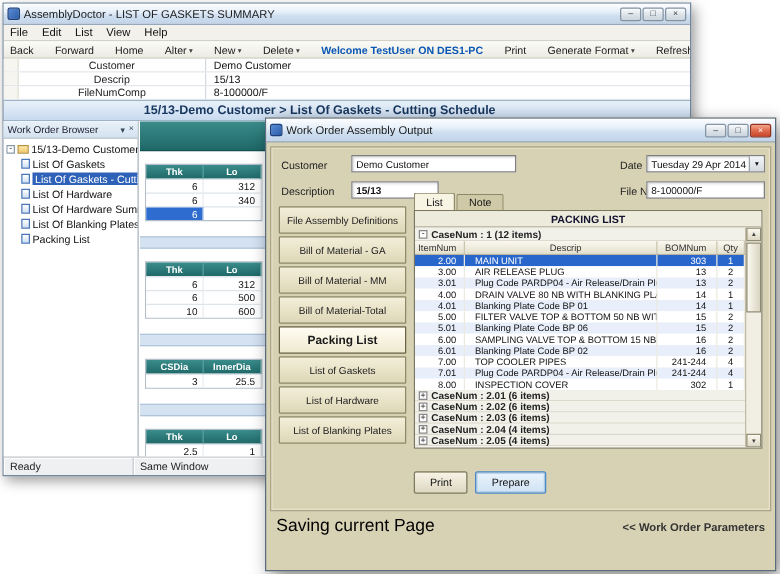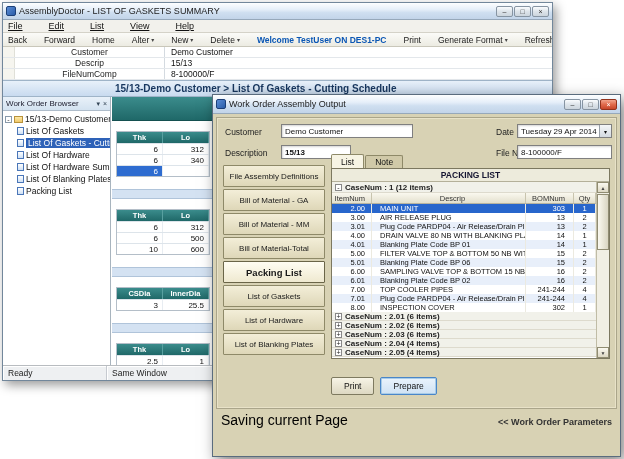--- a/index.html
+++ b/index.html
@@ -16,21 +16,21 @@
     background:linear-gradient(#fafcfe,#dde4ea 50%,#ccd5dd); font-size:7px; line-height:9px;
     text-align:center; color:#333; }
   .win-btn.close { background:linear-gradient(#f2a48c,#e06a4c 50%,#c8462a); color:#fff; border-color:#92321c; }
   .app-icon { width:10px; height:10px; background:linear-gradient(135deg,#5b8dd6,#2a5ca8);
     border:1px solid #1c3f78; border-radius:2px; flex:none; }
 
   
   #main-window { left:2px; top:2px; width:551px; height:379px; border:1px solid #72879b;
     background:#f4f6f8; display:flex; flex-direction:column; box-shadow:3px 4px 10px rgba(0,0,0,.40); }
   #menubar { height:13px; background:#f2f1ec; border-bottom:1px solid #d4d2c8; display:flex;
-    align-items:center; padding:0 5px; gap:26px; font-size:9px;text-decoration:underline; }
+    align-items:center; padding:0 5px; gap:11px; font-size:9px; }
   #toolbar { height:14px; background:linear-gradient(#fbfbf8,#ecebe2); border-bottom:1px solid #c9c7ba;
     display:flex; align-items:center; padding:0 3px; gap:13px; font-size:8.5px; white-space:nowrap; overflow:hidden; }
   .tb-item { display:flex; align-items:center; gap:2px; padding:0 2px; color:#1a1a1a; }
   .tb-item .arrow { font-size:6px; color:#444; }
   .tb-item.accent { color:#0a56b4; font-weight:bold; }
   #form-area { background:#fff; border-bottom:1px solid #9fb4c8; }
   .form-row { display:flex; height:11px; border-bottom:1px solid #e3e7eb; font-size:8.5px; }
   .form-gutter { width:12px; border-right:1px solid #e0e0d8; background:#f6f5ef; }
   .form-label { width:150px; border-right:1px solid #d4dae0; display:flex; align-items:center; justify-content:center; color:#222; }
   .form-value { flex:1; display:flex; align-items:center; padding-left:6px; }

